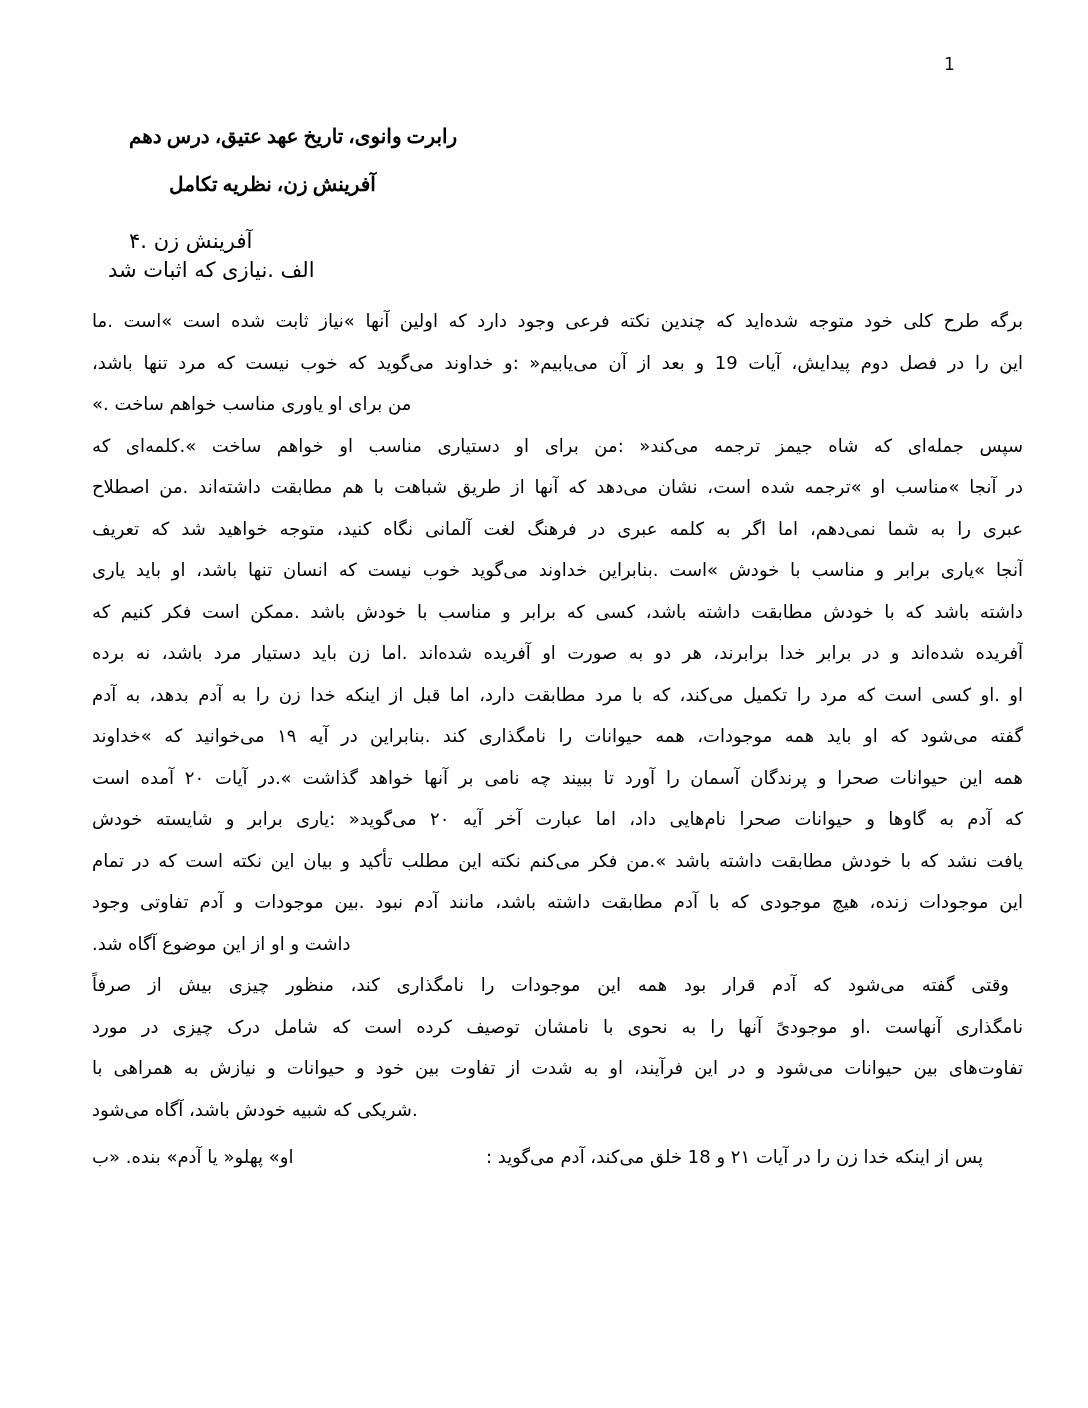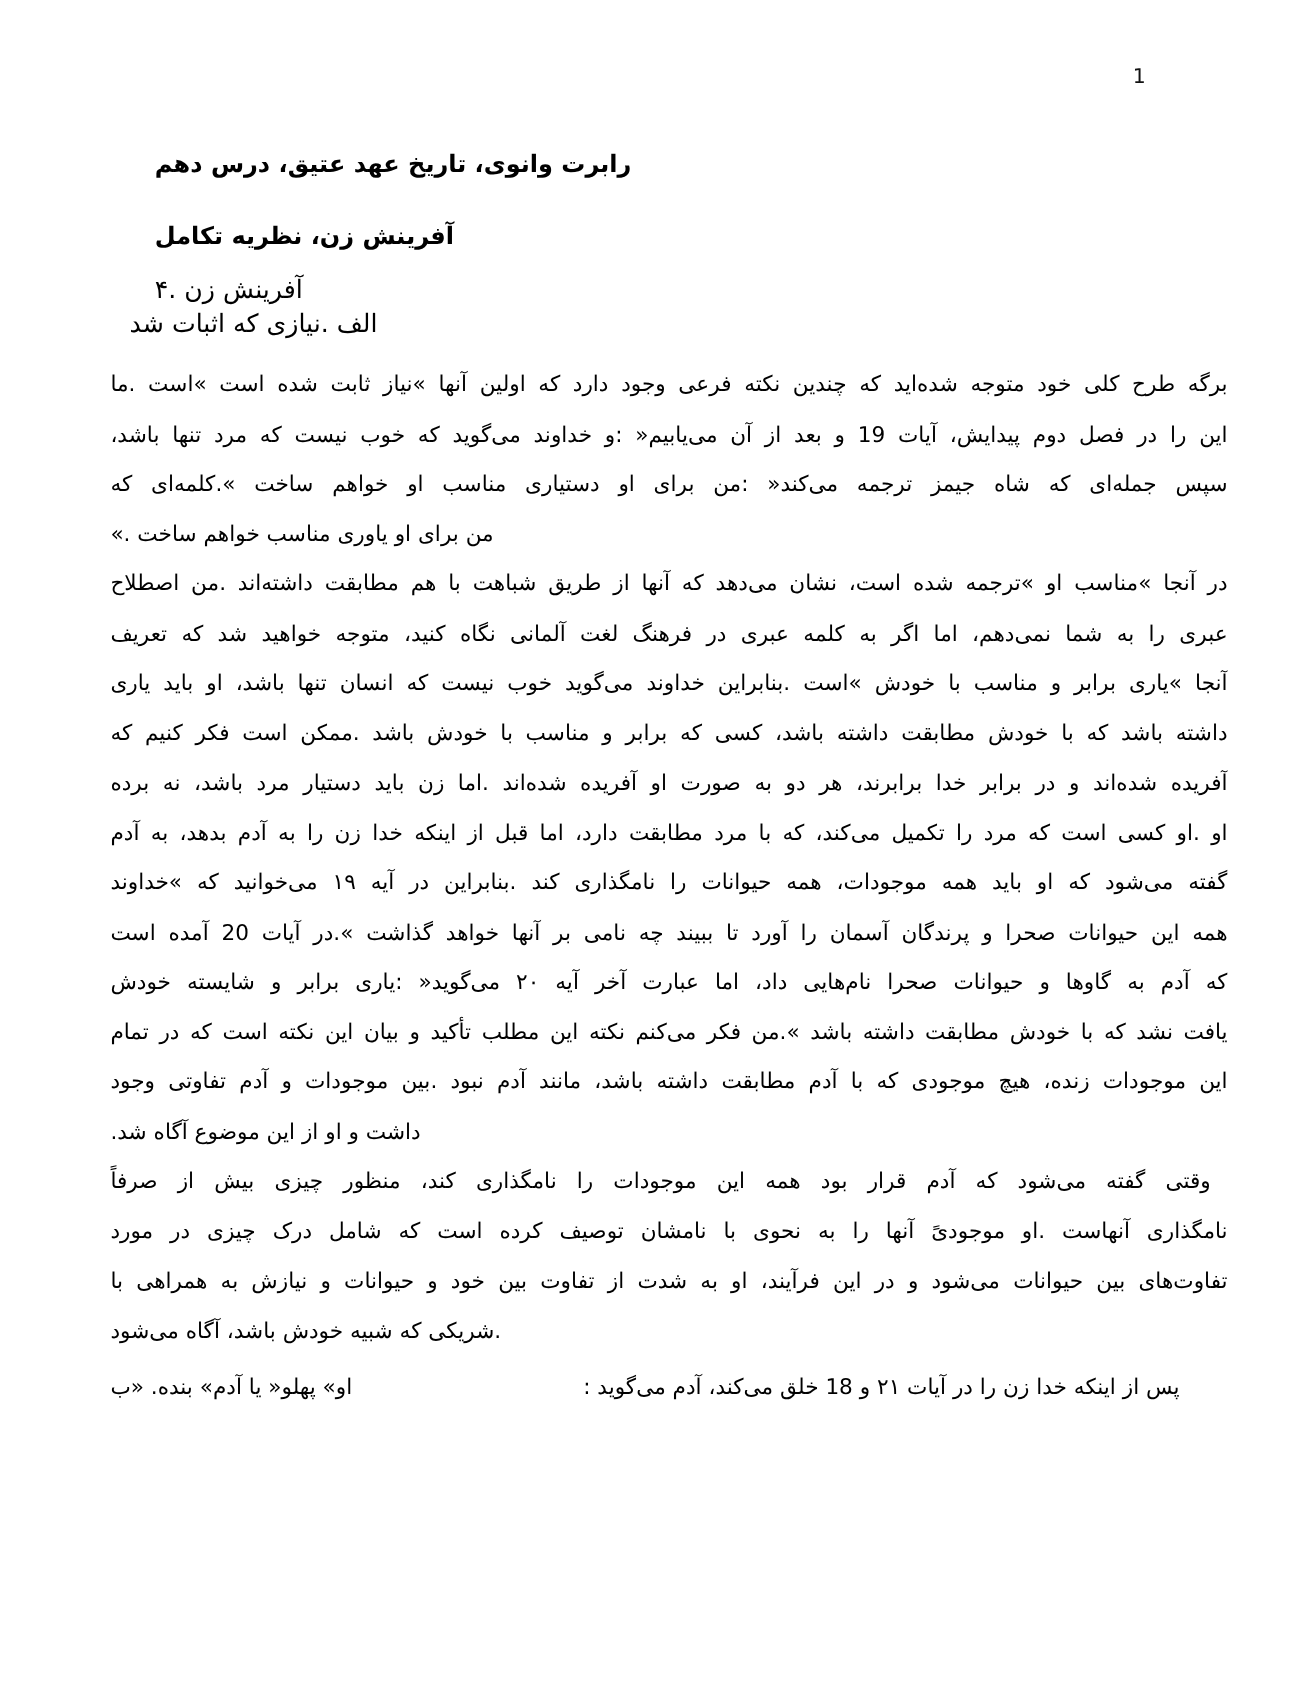--- a/index.html
+++ b/index.html
@@ -15,23 +15,24 @@
   .pagenum{
     position:absolute;top:54px;left:944px;
     font-size:17px;color:#111;
   }
   .title-line{
     position:absolute;left:129px;
     direction:rtl;
     font-weight:bold;
     font-size:20px;
     white-space:nowrap;
+    font-family:Liberation Serif, serif;
   }
   .title-1{top:124px;}
-  .title-2{top:184px;}
+  .title-2{top:172px;margin-left:40px;}
   .outline-line{
     position:absolute;
     direction:rtl;
     font-size:21px;
     white-space:nowrap;
   }
   .outline-4{top:229px;left:129px;}
   .outline-a{top:258px;left:108px;}
   .bodytext{
     position:absolute;top:300px;left:92px;width:931px;
@@ -70,30 +71,30 @@
   <div class="title-line title-2">آفرینش زن، نظریه تکامل</div>
 
   <div class="outline-line outline-4">آفرینش زن .۴</div>
 
   <div class="outline-line outline-a">الف .نیازی که اثبات شد</div>
 
   <div class="bodytext">
 
       <div class="tline j">برگه طرح کلی خود متوجه شده‌اید که چندین نکته فرعی وجود دارد که اولین آنها »نیاز ثابت شده است »است .ما</div>
       <div class="tline j">این را در فصل دوم پیدایش، آیات 19 و بعد از آن می‌یابیم« :و خداوند می‌گوید که خوب نیست که مرد تنها باشد،</div>
+      <div class="tline left">من برای او یاوری مناسب خواهم ساخت .»</div>
       <div class="tline j">سپس جمله‌ای که شاه جیمز ترجمه می‌کند« :من برای او دستیاری مناسب او خواهم ساخت ».کلمه‌ای که</div>
-      <div class="tline left">من برای او یاوری مناسب خواهم ساخت .»</div>
       <div class="tline j">در آنجا »مناسب او »ترجمه شده است، نشان می‌دهد که آنها از طریق شباهت با هم مطابقت داشته‌اند .من اصطلاح</div>
       <div class="tline j">عبری را به شما نمی‌دهم، اما اگر به کلمه عبری در فرهنگ لغت آلمانی نگاه کنید، متوجه خواهید شد که تعریف</div>
       <div class="tline j">آنجا »یاری برابر و مناسب با خودش »است .بنابراین خداوند می‌گوید خوب نیست که انسان تنها باشد، او باید یاری</div>
       <div class="tline j">داشته باشد که با خودش مطابقت داشته باشد، کسی که برابر و مناسب با خودش باشد .ممکن است فکر کنیم که</div>
       <div class="tline j">آفریده شده‌اند و در برابر خدا برابرند، هر دو به صورت او آفریده شده‌اند .اما زن باید دستیار مرد باشد، نه برده</div>
       <div class="tline j">او .او کسی است که مرد را تکمیل می‌کند، که با مرد مطابقت دارد، اما قبل از اینکه خدا زن را به آدم بدهد، به آدم</div>
       <div class="tline j">گفته می‌شود که او باید همه موجودات، همه حیوانات را نامگذاری کند .بنابراین در آیه ۱۹ می‌خوانید که »خداوند</div>
-      <div class="tline j">همه این حیوانات صحرا و پرندگان آسمان را آورد تا ببیند چه نامی بر آنها خواهد گذاشت ».در آیات 20 آمده است</div>
+      <div class="tline j">همه این حیوانات صحرا و پرندگان آسمان را آورد تا ببیند چه نامی بر آنها خواهد گذاشت ».در آیات ۲۰ آمده است</div>
       <div class="tline j">که آدم به گاوها و حیوانات صحرا نام‌هایی داد، اما عبارت آخر آیه ۲۰ می‌گوید« :یاری برابر و شایسته خودش</div>
       <div class="tline j">یافت نشد که با خودش مطابقت داشته باشد ».من فکر می‌کنم نکته این مطلب تأکید و بیان این نکته است که در تمام</div>
       <div class="tline j">این موجودات زنده، هیچ موجودی که با آدم مطابقت داشته باشد، مانند آدم نبود .بین موجودات و آدم تفاوتی وجود</div>
       <div class="tline left">داشت و او از این موضوع آگاه شد.</div>
       <div class="tline firstp">وقتی گفته می‌شود که آدم قرار بود همه این موجودات را نامگذاری کند، منظور چیزی بیش از صرفاً</div>
       <div class="tline j">نامگذاری آنهاست .او موجودیً آنها را به نحوی با نامشان توصیف کرده است که شامل درک چیزی در مورد</div>
       <div class="tline j">تفاوت‌های بین حیوانات می‌شود و در این فرآیند، او به شدت از تفاوت بین خود و حیوانات و نیازش به همراهی با</div>
       <div class="tline left">.شریکی که شبیه خودش باشد، آگاه می‌شود</div>
       <div class="footer-line">
       <span class="seg">او» پهلو« یا آدم» بنده. «ب</span>

